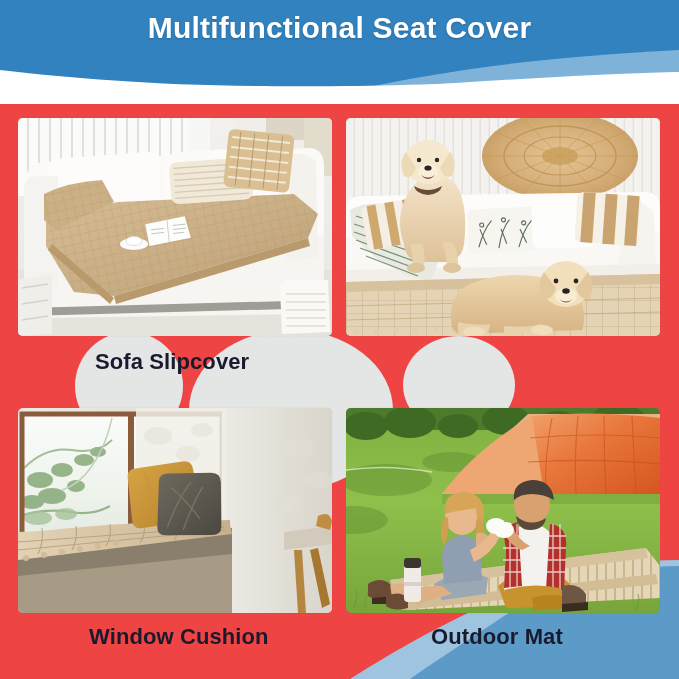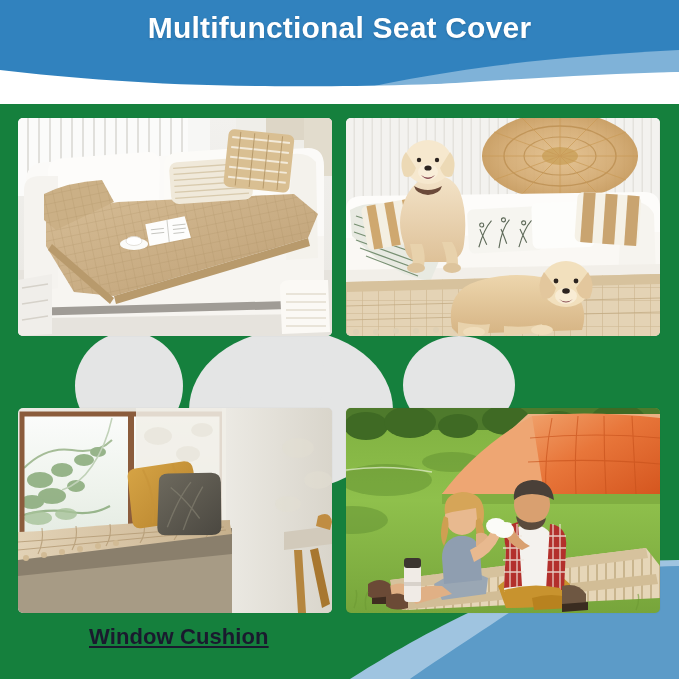--- a/index.html
+++ b/index.html
@@ -9,21 +9,21 @@
   }
   body {
     font-family: "Liberation Sans", sans-serif;
   }
 
   #infographic {
     position: relative;
     width: 679px;
     height: 679px;
     overflow: hidden;
-    background: #15803d;
+    background: #ef4444;
   }
 
   
   .header-banner {
     position: absolute;
     left: 0; top: 0;
     width: 679px;
     height: 104px;
     overflow: hidden;
   }
@@ -82,21 +82,21 @@
     position: absolute;
     z-index: 5;
     font-size: 22px;
     font-weight: 600;
     color: #1a1a2e;
     white-space: nowrap;
     letter-spacing: 0.1px;
   }
   .cap-tl { left: 95px;  top: 349px; }
   .cap-tr { left: 450px; top: 349px; }
-  .cap-bl { left: 89px;  top: 624px; text-decoration: underline; }
+  .cap-bl { left: 89px;  top: 624px; }
   .cap-br { left: 431px; top: 624px; }
 </style>
 </head>
 <body>
 
 <div id="infographic">
 
   <div class="deco-layer">
 
     <svg width="679" height="679" style="position:absolute;left:0;top:0;">
@@ -206,20 +206,21 @@
 
       <path d="M0,162 L34,156 L34,216 L0,218 Z" fill="#f0eeea"></path>
       <path d="M4,170 L30,166 M4,186 L30,182 M4,202 L30,198" stroke="#d6d2ca" stroke-width="1.6"></path>
 
       <path d="M262,170 Q262,162 272,162 L310,162 L312,214 L264,216 Z" fill="#fbf9f5"></path>
       <g stroke="#e4ddcf" stroke-width="1.4">
         <path d="M268,176 H308 M268,184 H308 M268,192 H308 M268,200 H308 M268,208 H308"></path>
       </g>
     </svg>
   </div>
+  <div class="caption cap-tl">Sofa Slipcover</div>
 
   <div class="photo-card card-tr">
     <svg class="photo-svg" viewBox="0 0 314 218" preserveAspectRatio="xMidYMid slice">
       <defs>
         <linearGradient id="wallG2" x1="0" y1="0" x2="0" y2="1">
           <stop offset="0%" stop-color="#f4f3f0"></stop>
             <stop offset="100%" stop-color="#eceae5"></stop>
         </linearGradient>
         <radialGradient id="rattanG" cx="50%" cy="50%" r="50%">
           <stop offset="0%" stop-color="#e3c08d"></stop>
@@ -558,14 +559,15 @@
 
       <rect x="58" y="156" width="17" height="38" rx="4" fill="#f0ebe6"></rect>
       <rect x="58" y="150" width="17" height="10" rx="3" fill="#3c3530"></rect>
       <rect x="58" y="174" width="17" height="4" fill="#d8d2cb"></rect>
 
       <g stroke="#6d9a33" stroke-width="1.4" opacity="0.6" fill="none">
         <path d="M8,200 q4,-10 2,-18 M20,202 q-2,-12 2,-18 M290,202 q4,-10 2,-16"></path>
       </g>
     </svg>
   </div>
+  <div class="caption cap-br">Outdoor Mat</div>
 
 </div>
 
 </body></html>

